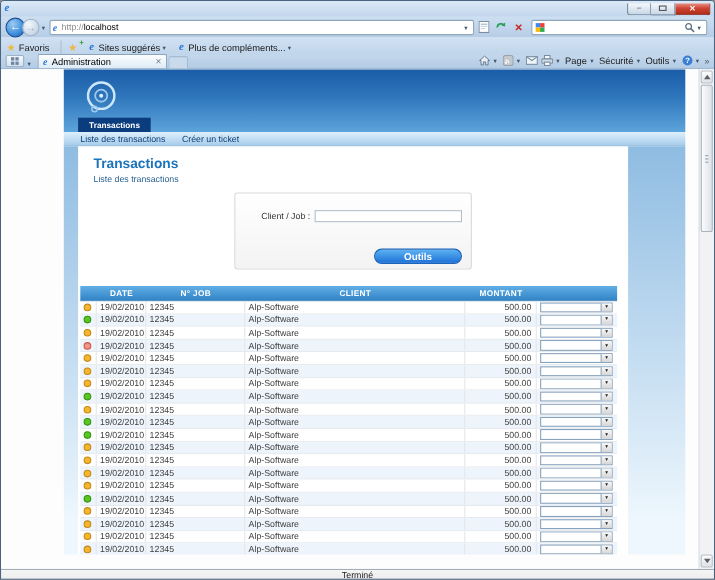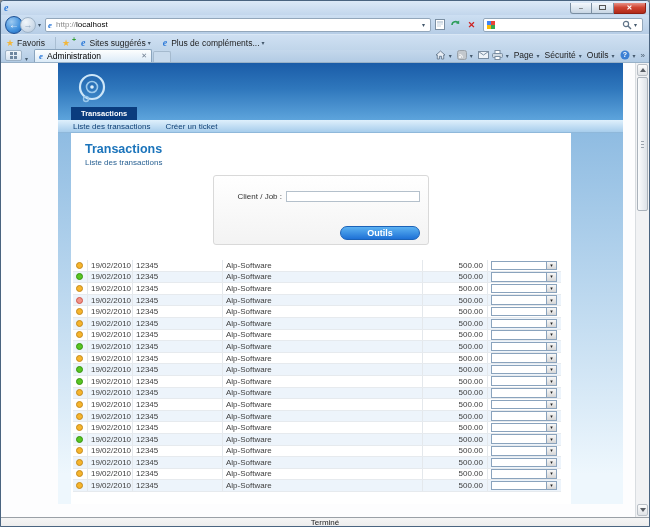--- a/index.html
+++ b/index.html
@@ -293,20 +293,28 @@
 
             <div class="panel">
               <div class="prow" style="top:15px;">
                 <span class="lbl">Client / Job :</span>
                 <input class="pinput" value="" style="">
               </div>
               <div class="filbtn">Outils</div>
             </div>
 
             <div class="table">
+              <div class="thead">
+                <div class="c c0"></div>
+                <div class="c c1">DATE</div>
+                <div class="c c2">N° JOB</div>
+                <div class="c c3">CLIENT</div>
+                <div class="c c4">MONTANT</div>
+                <div class="c c5"></div>
+              </div>
               <div id="tbody">
                   <div class="trow even">
     <div class="c c0">
                       <span class="dot" style="background: rgb(247, 181, 44); border-color: rgb(195, 137, 28);"></span>
                     </div>
     <div class="c c1 cdate">19/02/2010</div>
     <div class="c c2 cjob">12345</div>
     <div class="c c3 cclient">Alp-Software</div>
     <div class="c c4 camount">500.00</div>
     <div class="c c5">

